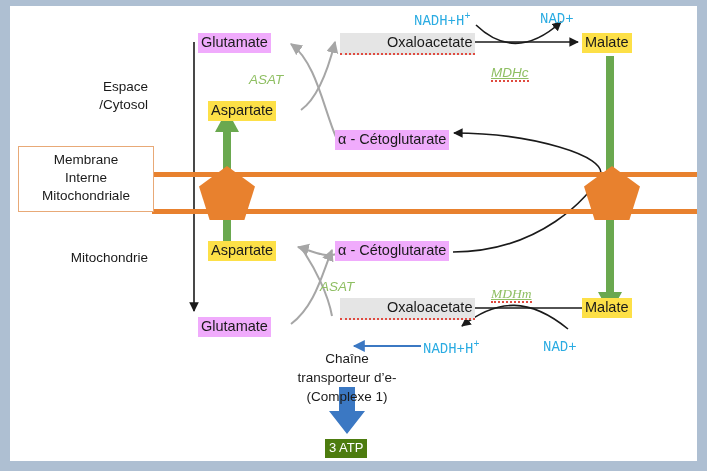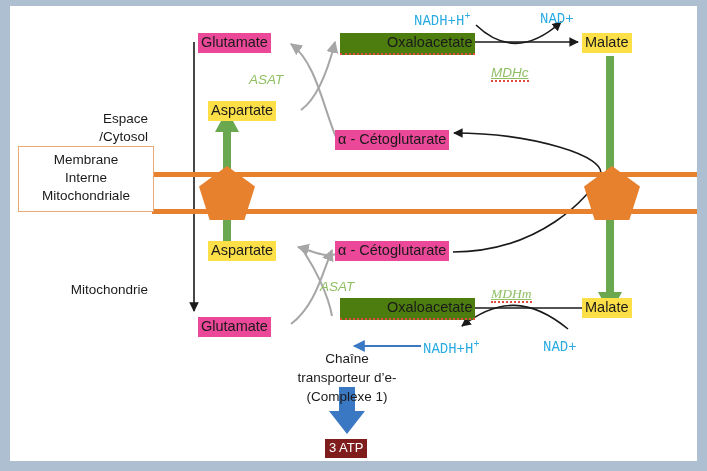--- a/index.html
+++ b/index.html
@@ -11,28 +11,28 @@
   }
   #canvas{
     position:absolute;left:10px;top:6px;width:687px;height:455px;
     background:#ffffff;overflow:hidden;
   }
   
   .chem{
     position:absolute;white-space:nowrap;font-size:14.5px;color:#1a1a1a;
     padding:1px 3px 2px 3px;line-height:1.15;
   }
-  .hl-grey{background:#ec4899;}
+  .hl-grey{background:#f0abfc;}
   .hl-yellow{background:#fde047;}
-  .hl-green{background:#4d7c0f;padding-left:47px;}
+  .hl-green{background:#e5e5e5;padding-left:47px;}
   .spell{border-bottom:2px dotted #e04a3f;}
   
   .side{
     position:absolute;font-size:13.5px;color:#1a1a1a;text-align:right;
-    line-height:1.35;white-space:nowrap;margin-top:32px;
+    line-height:1.35;white-space:nowrap;
   }
   .membox{
     position:absolute;border:1px solid #e8a977;background:#ffffff;
     font-size:13.5px;color:#1a1a1a;text-align:center;line-height:1.35;
     padding:4px 7px 5px 7px;white-space:nowrap;
   }
   
   .memb{position:absolute;height:5px;background:#e8812e;}
   
   .pent{
@@ -50,21 +50,21 @@
     position:absolute;font-size:14px;color:#29abe2;white-space:nowrap;
     line-height:1;font-weight:500;font-family:Liberation Mono, monospace;
   }
   .cof sup{font-size:10px;}
   
   .chain{
     position:absolute;font-size:13.5px;color:#1a1a1a;text-align:center;
     line-height:1.4;white-space:nowrap;
   }
   .atp{
-    position:absolute;background:#7f1d1d;color:#ffffff;font-size:13px;
+    position:absolute;background:#4d7c0f;color:#ffffff;font-size:13px;
     padding:1px 4px 2px 4px;white-space:nowrap;line-height:1.2;
   }
   svg.overlay{position:absolute;left:0;top:0;width:687px;height:455px;
     pointer-events:none;overflow:visible;}
 </style>
 </head>
 <body>
 
 <div id="page">
   <div id="canvas">

